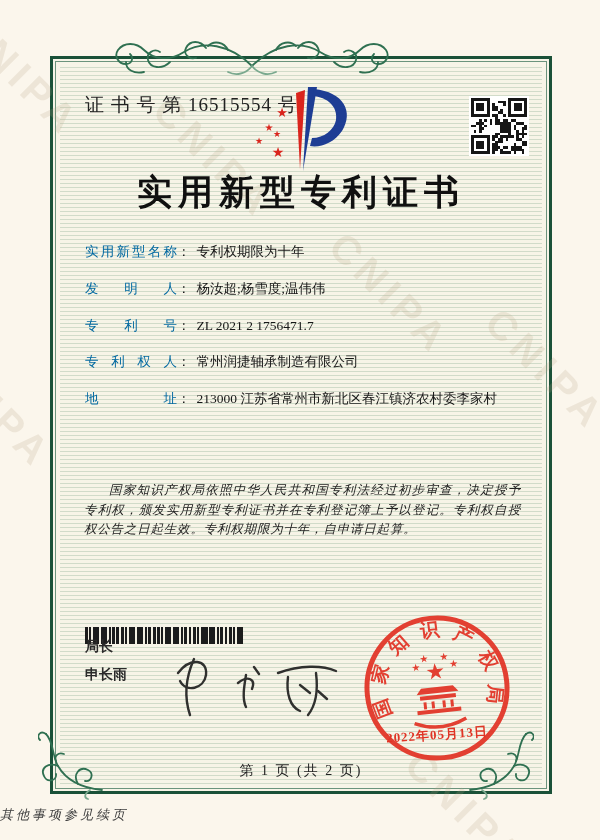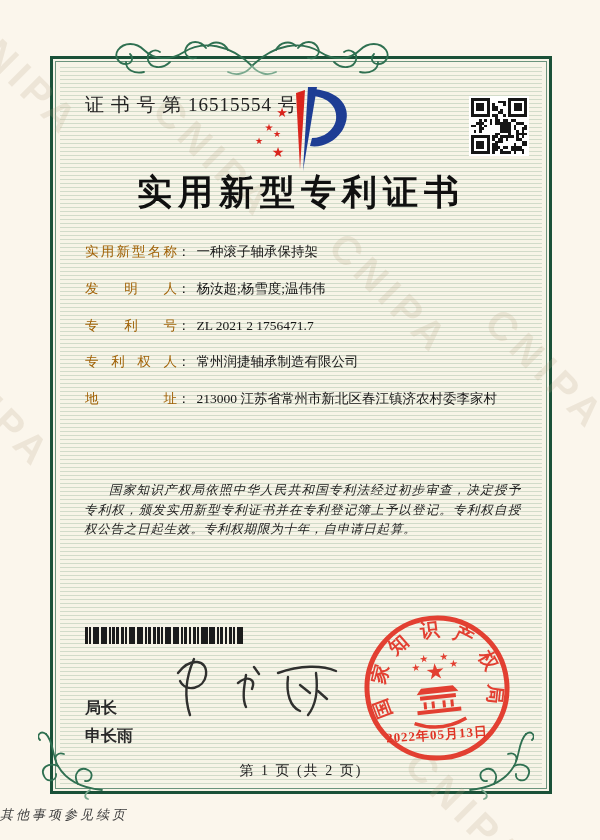--- a/index.html
+++ b/index.html
@@ -51,21 +51,21 @@
   .qr svg{display:block; width:100%; height:100%;}
   .title{
     position:absolute; left:50px; top:169px; width:502px; z-index:3;
     text-align:center; font-size:35px; font-weight:bold; letter-spacing:6px; color:#101010;
   }
   
   .fields{position:absolute; left:85px; top:234px; width:440px; z-index:3;}
   .frow{height:36.8px; line-height:36.8px; white-space:nowrap; font-size:13.5px;}
   .lbl{
     display:inline-block; width:92px; vertical-align:top;
-    text-align:justify; text-align-last:justify; color:#a16207;
+    text-align:justify; text-align-last:justify; color:#0369a1;
   }
   .colon{margin-right:6px;}
   .val{color:#161616;}
   .pair1{display:inline-block; width:245px;}
   
   .bodytext{
     position:absolute; left:84px; top:481px; width:437px; z-index:3;
     font-style:italic; font-size:12.5px; line-height:19.5px;
     letter-spacing:0.8px; color:#222; text-align:justify;
   }
@@ -73,23 +73,23 @@
   
   .barcode{
     position:absolute; left:85px; top:627px; width:158px; height:17px; z-index:3;
     background-color:#f3f0e2;
     background-image:
       repeating-linear-gradient(90deg,#1c1c1c 0 2px,rgba(0,0,0,0) 2px 4px),
       repeating-linear-gradient(90deg,#1c1c1c 0 3px,rgba(0,0,0,0) 3px 9px),
       repeating-linear-gradient(90deg,rgba(0,0,0,0) 0 5px,#1c1c1c 5px 6px,rgba(0,0,0,0) 6px 13px);
   }
   .issuer{
-    position:absolute; left:85px; top:694px; z-index:3;
+    position:absolute; left:85px; top:632px; z-index:3;
     font-family:"Liberation Sans","DejaVu Sans",sans-serif;
-    font-size:16px; font-weight:bold; color:#2a2a2a; line-height:28px;
+    font-size:14px; font-weight:bold; color:#2a2a2a; line-height:28px;
   }
   .signature{position:absolute; left:158px; top:645px; width:200px; height:78px; z-index:3;}
   .seal{position:absolute; left:362px; top:613px; width:150px; height:150px; z-index:5;
         transform:rotate(-6deg); opacity:0.93;}
   .seal-date{
     position:absolute; left:357px; top:726px; width:160px; z-index:6;
     text-align:center; color:#e03425; font-weight:bold; font-size:13px;
     letter-spacing:1px; transform:rotate(-4deg);
   }
   .page-info{
@@ -299,21 +299,21 @@
         <rect x="14" y="20" width="1" height="1" fill="#161616"></rect>
         <rect x="16" y="20" width="1" height="1" fill="#161616"></rect>
         <rect x="19" y="20" width="1" height="1" fill="#161616"></rect>
       </svg>
   </div>
 
   <div class="title">实用新型专利证书</div>
 
   <div class="fields">
     <div class="frow">
-      <span class="lbl">实用新型名称</span><span class="colon">：</span><span class="val">一种滚子轴承保持架</span>
+      <span class="lbl">实用新型名称</span><span class="colon">：</span><span class="val">专利权期限为十年</span>
     </div>
     <div class="frow">
       <span class="lbl">发　明　人</span><span class="colon">：</span><span class="val">杨汝超;杨雪度;温伟伟</span>
     </div>
     <div class="frow">
       <span class="lbl">专　利　号</span><span class="colon">：</span><span class="val">ZL 2021 2 1756471.7</span>
     </div>
     <div class="frow">
       <span class="lbl">专 利 权 人</span><span class="colon">：</span><span class="val">常州润捷轴承制造有限公司</span>
     </div>

